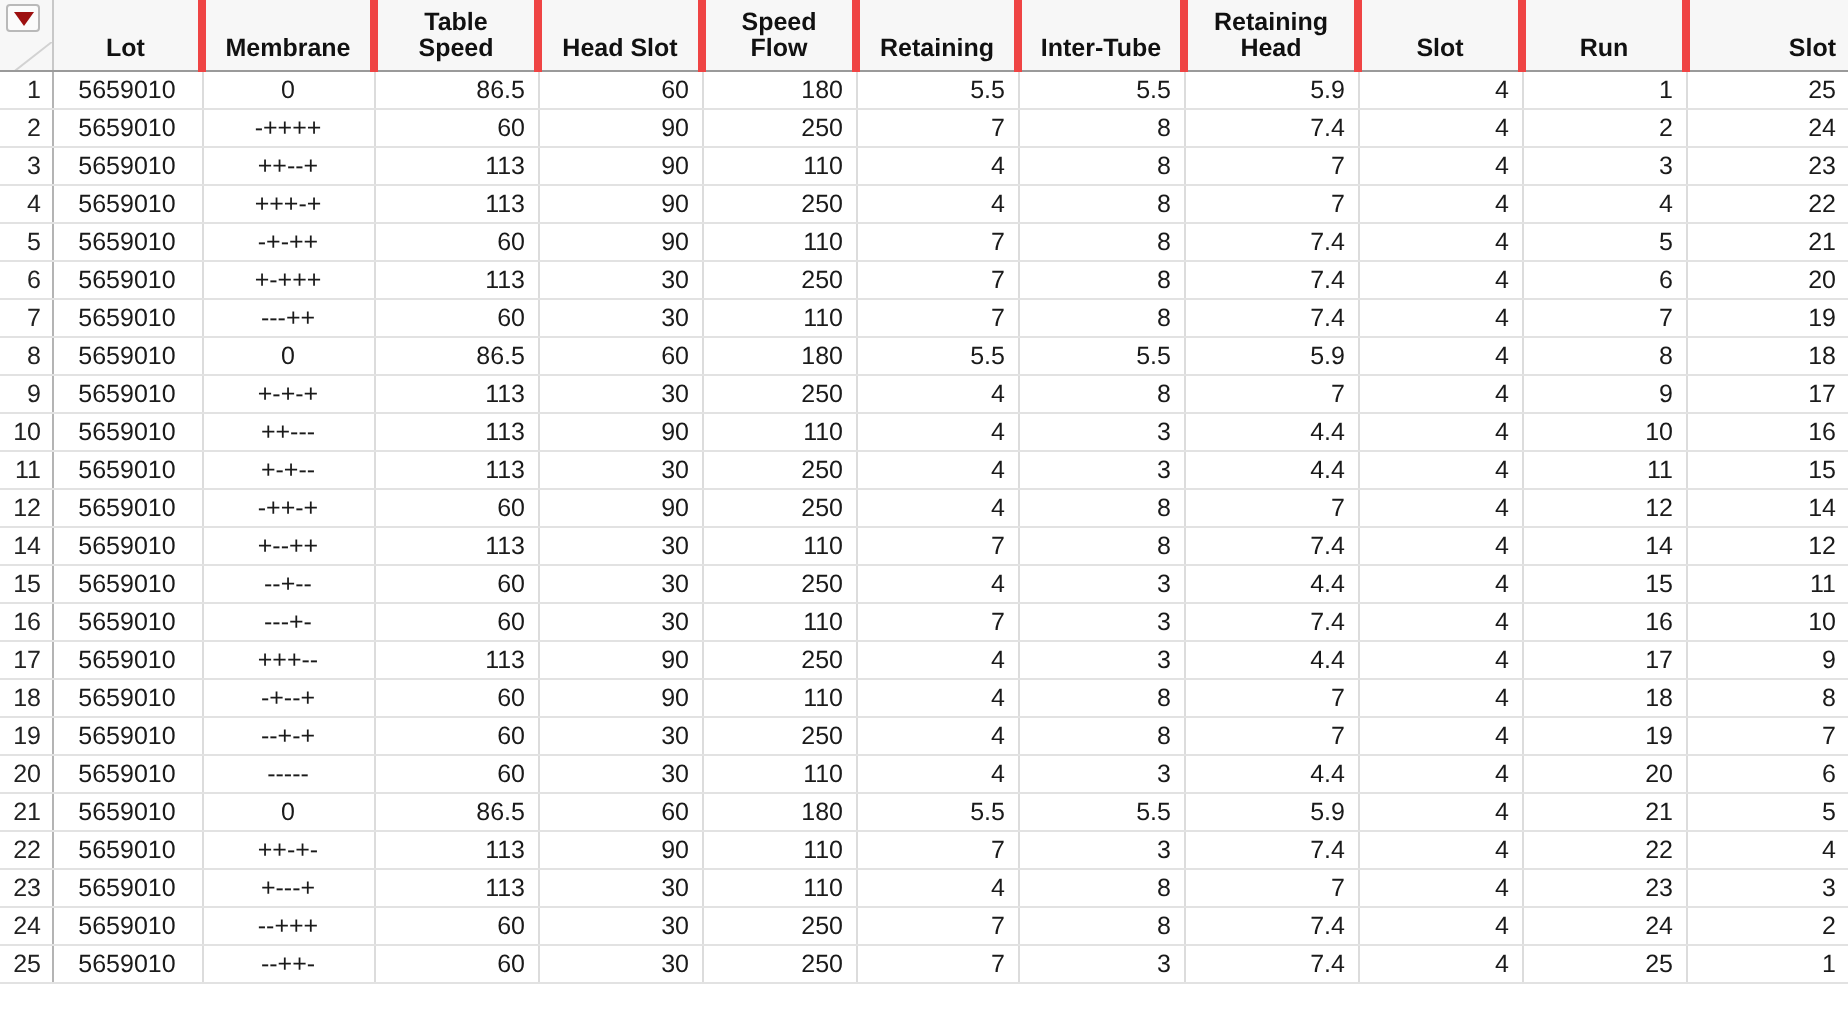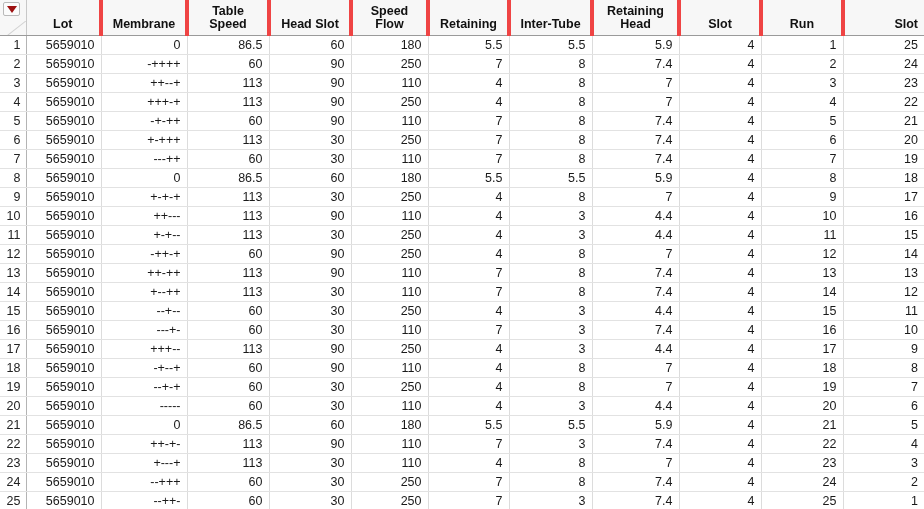--- a/index.html
+++ b/index.html
@@ -116,21 +116,21 @@
   }
   td:last-child { border-right: none; }
 
   td.rownum {
     text-align: right;
     border-right: 1px solid #b4b4b4;
     color: #222222;
     background: #ffffff;
     padding-right: 5px;
   }
-  td.txt  { text-align: right;  }
+  td.txt  { text-align: center;  }
   td.num  { text-align: right; }
 
   
   col.c-rownum { width: 26px;  }
   col.c-lot    { width: 75px;  }
   col.c-pat    { width: 86px;  }
   col.c-tbl    { width: 82px;  }
   col.c-head   { width: 82px;  }
   col.c-slur   { width: 77px;  }
   col.c-memb   { width: 81px;  }
@@ -343,34 +343,20 @@
           <td class="num">90</td>
           <td class="num">250</td>
           <td class="num">4</td>
           <td class="num">8</td>
           <td class="num">7</td>
           <td class="num">4</td>
           <td class="num">12</td>
           <td class="num">14</td>
         </tr>
         <tr>
-          <td class="rownum">13</td>
-          <td class="txt">5659010</td>
-          <td class="txt">++-++</td>
-          <td class="num">113</td>
-          <td class="num">90</td>
-          <td class="num">110</td>
-          <td class="num">7</td>
-          <td class="num">8</td>
-          <td class="num">7.4</td>
-          <td class="num">4</td>
-          <td class="num">13</td>
-          <td class="num">13</td>
-        </tr>
-        <tr>
           <td class="rownum">14</td>
           <td class="txt">5659010</td>
           <td class="txt">+--++</td>
           <td class="num">113</td>
           <td class="num">30</td>
           <td class="num">110</td>
           <td class="num">7</td>
           <td class="num">8</td>
           <td class="num">7.4</td>
           <td class="num">4</td>

